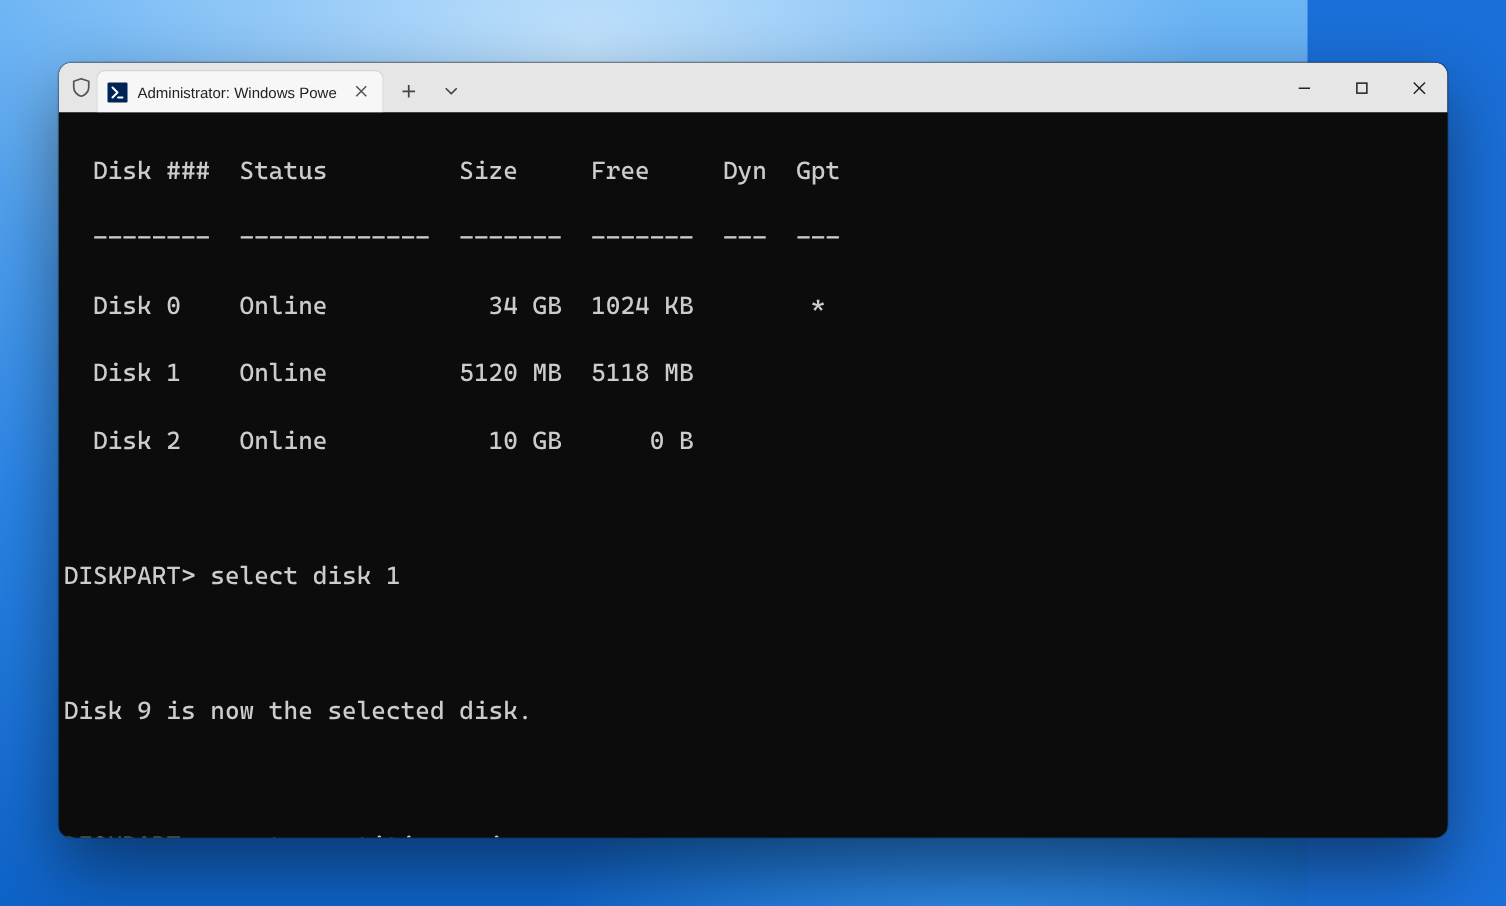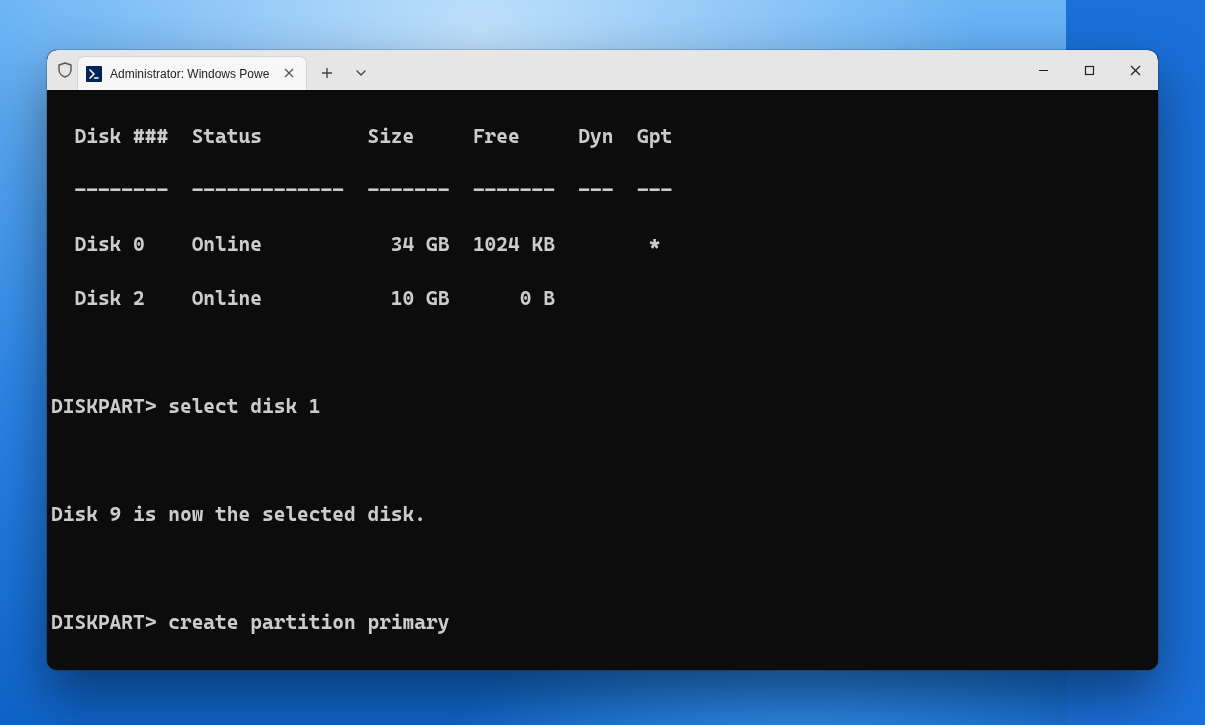--- a/index.html
+++ b/index.html
@@ -13,21 +13,20 @@
   }
   .desktop {
     position: relative;
     width: 1046px;
     height: 725px;
     background:
       radial-gradient(ellipse 700px 500px at 75% 115%, #3e9bf0 0%, rgba(62,155,240,0) 55%),
       radial-gradient(ellipse 900px 650px at 45% 5%, #bfe0fb 0%, rgba(191,224,251,0) 55%),
       radial-gradient(ellipse 600px 450px at 100% 50%, #0b56b3 0%, rgba(11,86,179,0) 60%),
       linear-gradient(180deg, #6bb4f4 0%, #2a84e6 55%, #0e63c8 100%);
-    padding-left: 20px;
   }
 
   .window {
     position: absolute;
     left: 47px;
     top: 50px;
     width: 1111px;
     height: 620px;
     background: #0c0c0c;
     border-radius: 10px;
@@ -131,21 +130,21 @@
     flex: 1;
     background: #0c0c0c;
     color: #cccccc;
     font-family: "Cascadia Mono", "Consolas", monospace;
     font-size: 20px;
     line-height: 27px;
     padding: 6px 0 0 0;
     white-space: pre;
     overflow: hidden;
   }
-  .terminal .line { padding: 0 4px 0 4px; font-weight: bold; }
+  .terminal .line { padding: 0 4px 0 4px; }
 </style>
 </head>
 <body>
 
 <div class="desktop">
 
   <div class="window">
 
     <div class="titlebar">
       <div class="titlebar-left">
@@ -205,20 +204,21 @@
               <line x1="10" y1="1" x2="1" y2="10" stroke="#222" stroke-width="1.2"></line>
             </svg>
         </div>
       </div>
     </div>
 
     <div class="terminal">
 <div class="line">  Disk ###  Status         Size     Free     Dyn  Gpt</div>
 <div class="line">  --------  -------------  -------  -------  ---  ---</div>
 <div class="line">  Disk 0    Online           34 GB  1024 KB        *</div>
+<div class="line">  Disk 1    Online         5120 MB  5118 MB</div>
 <div class="line">  Disk 2    Online           10 GB      0 B</div>
 <div class="line"> </div>
 <div class="line"><span>DISKPART&gt;</span> <span>select disk 1</span></div>
 <div class="line"> </div>
 <div class="line">Disk 9 is now the selected disk.</div>
 <div class="line"> </div>
 <div class="line"><span>DISKPART&gt;</span> <span>create partition primary</span></div>
 
 
 

